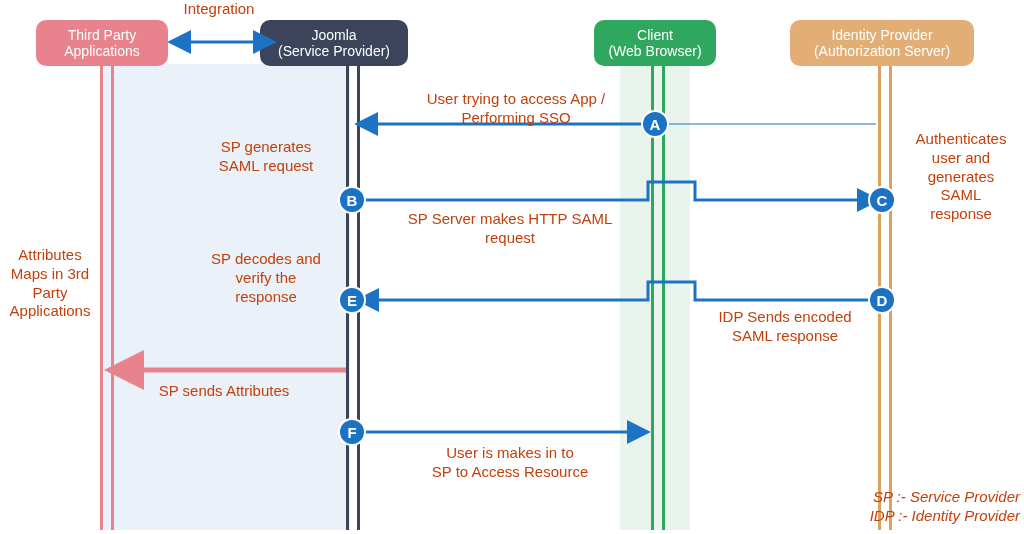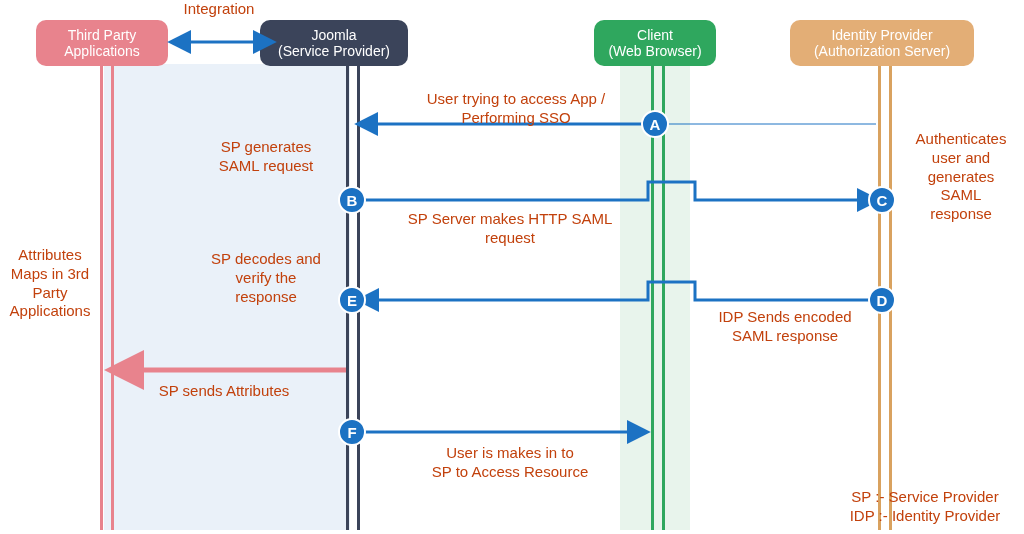--- a/index.html
+++ b/index.html
@@ -163,14 +163,14 @@
 <div class="txt" style="left: 196px; top: 250px; width: 140px; white-space: pre-line;">SP decodes and
 verify the
 response</div>
 <div class="txt" style="left: 2px; top: 246px; width: 96px; white-space: pre-line;">Attributes
 Maps in 3rd
 Party
 Applications</div>
 <div class="txt" style="left:134px; top:382px; width:180px">SP sends Attributes</div>
 <div class="txt" style="left: 400px; top: 444px; width: 220px; white-space: pre-line;">User is makes in to
 SP to Access Resource</div>
-<div class="txt" style="left: 830px; top: 488px; width: 190px; text-align: center; white-space: pre-line;">SP :- Service Provider
+<div class="txt" style="left: 830px; top: 488px; width: 190px; text-align: right; white-space: pre-line; font-style: italic;">SP :- Service Provider
 IDP :- Identity Provider</div>
 
 </body></html>

